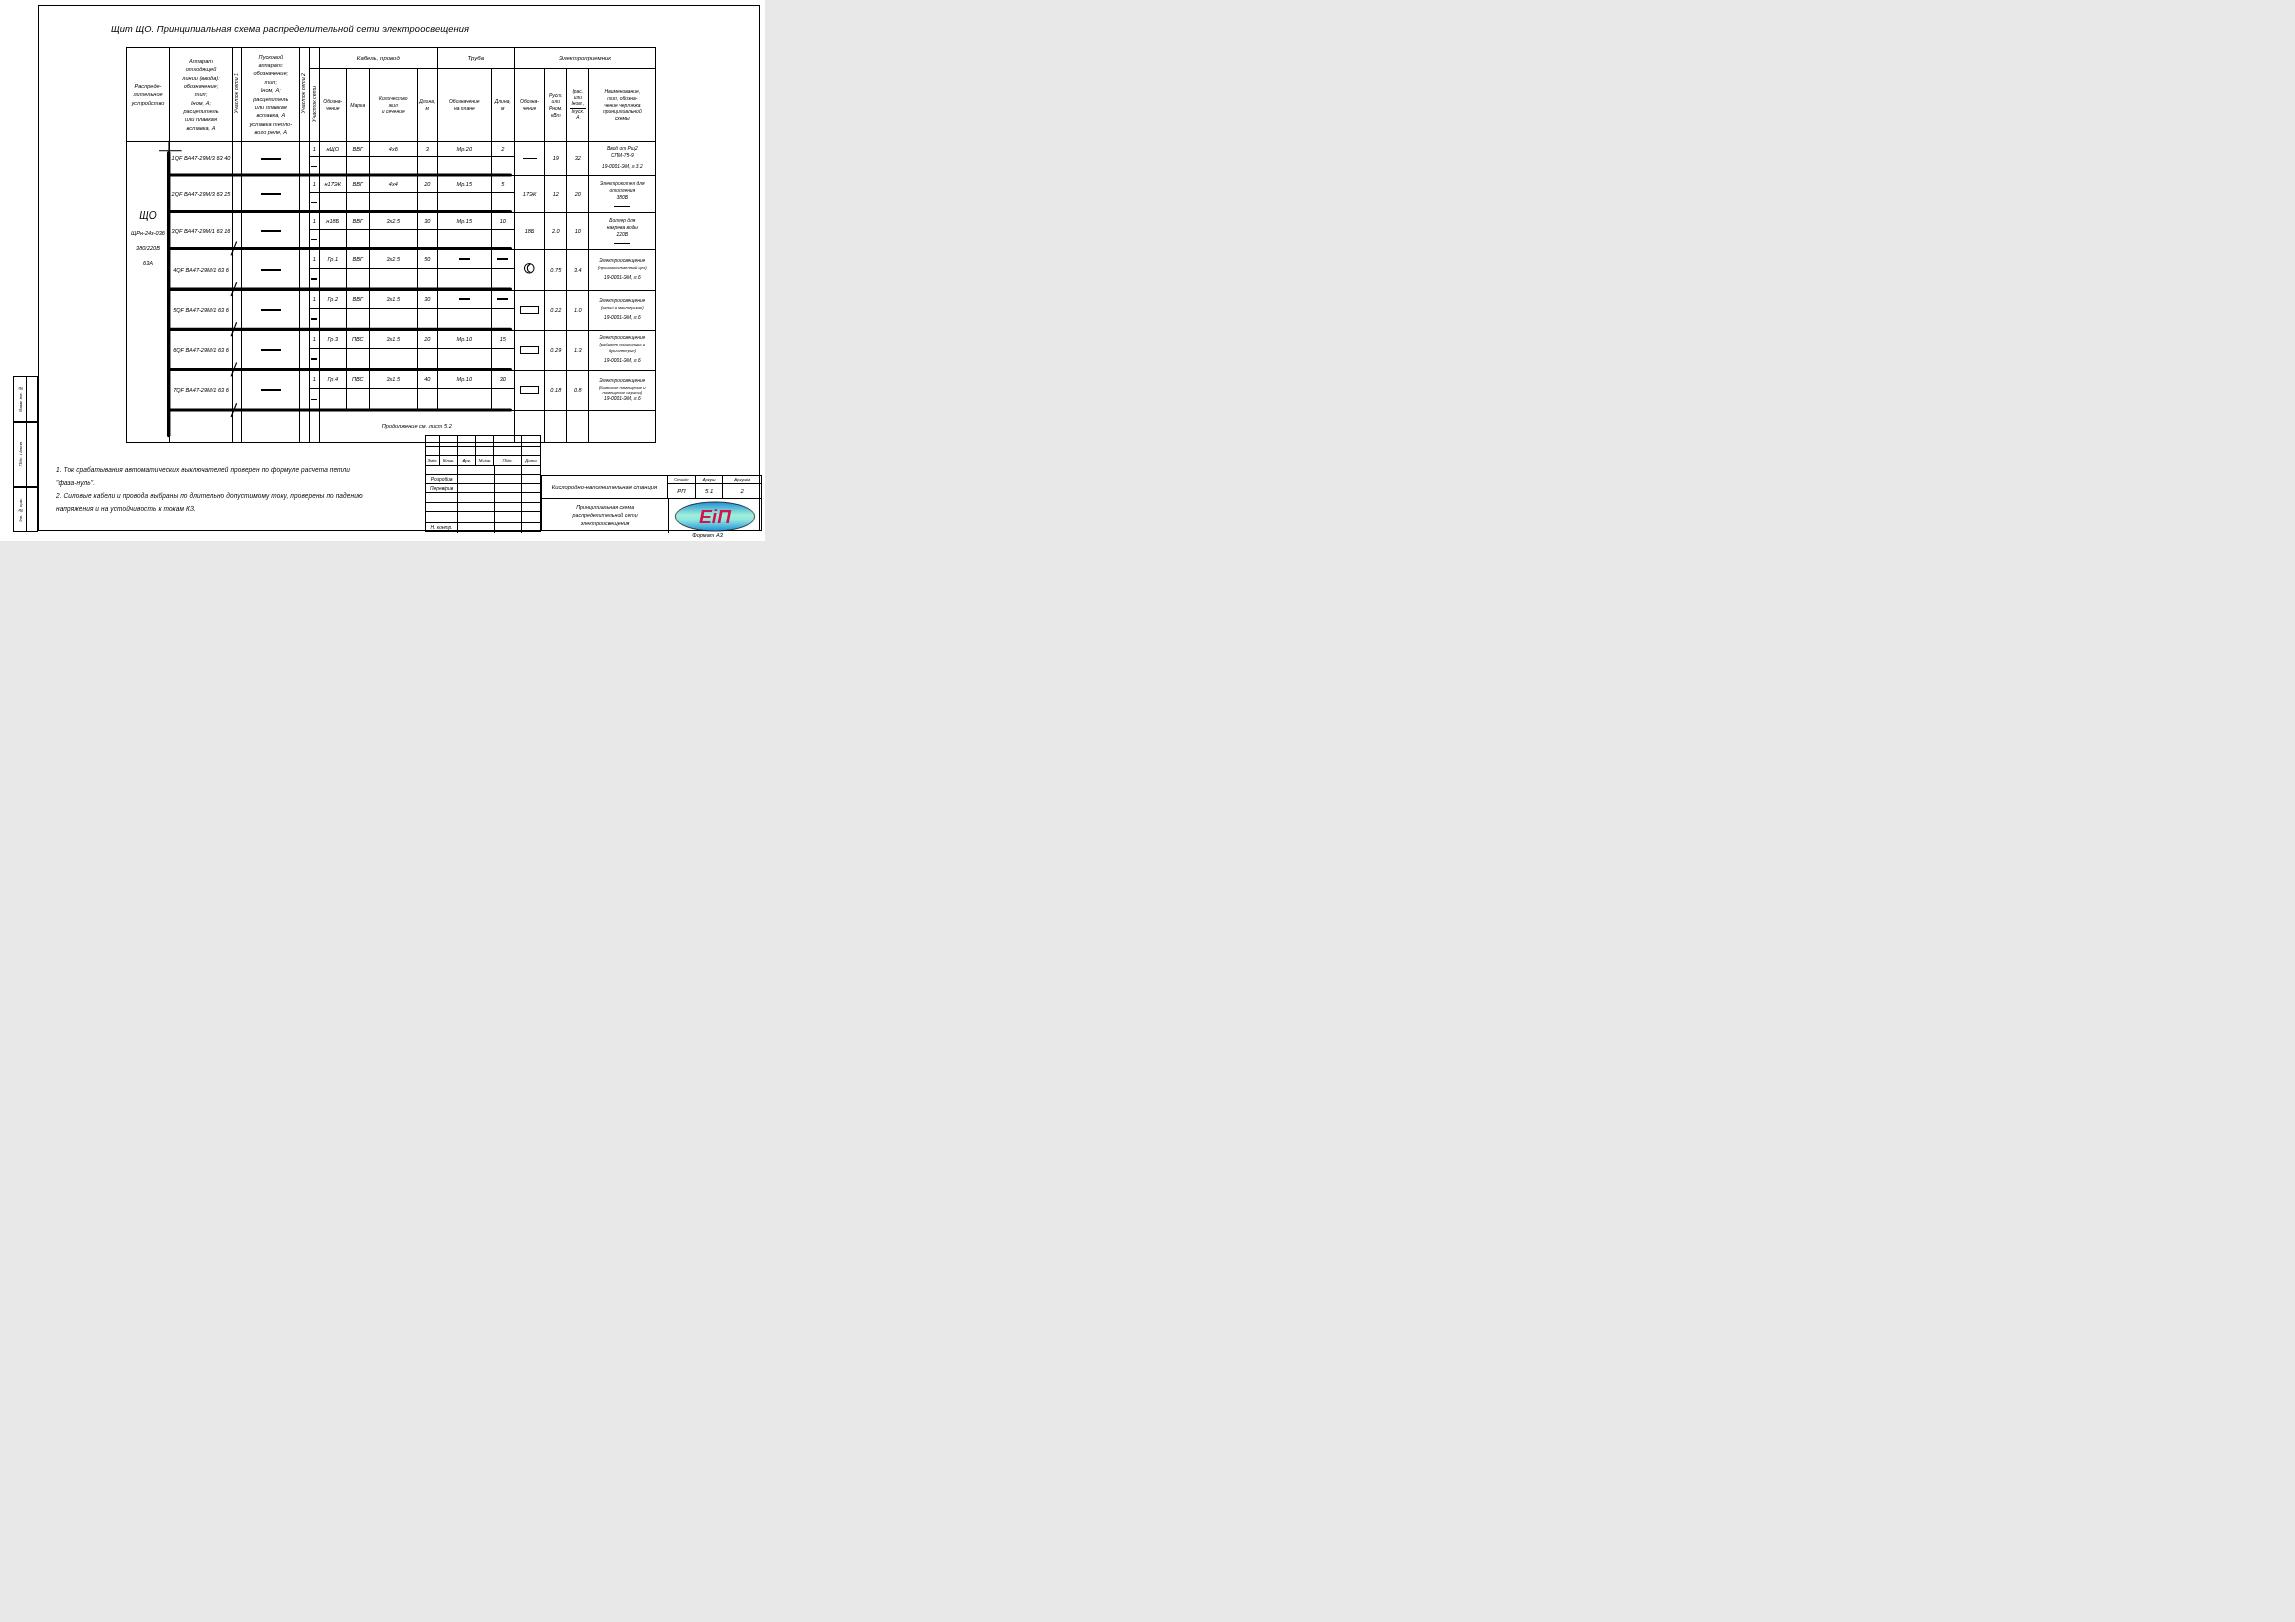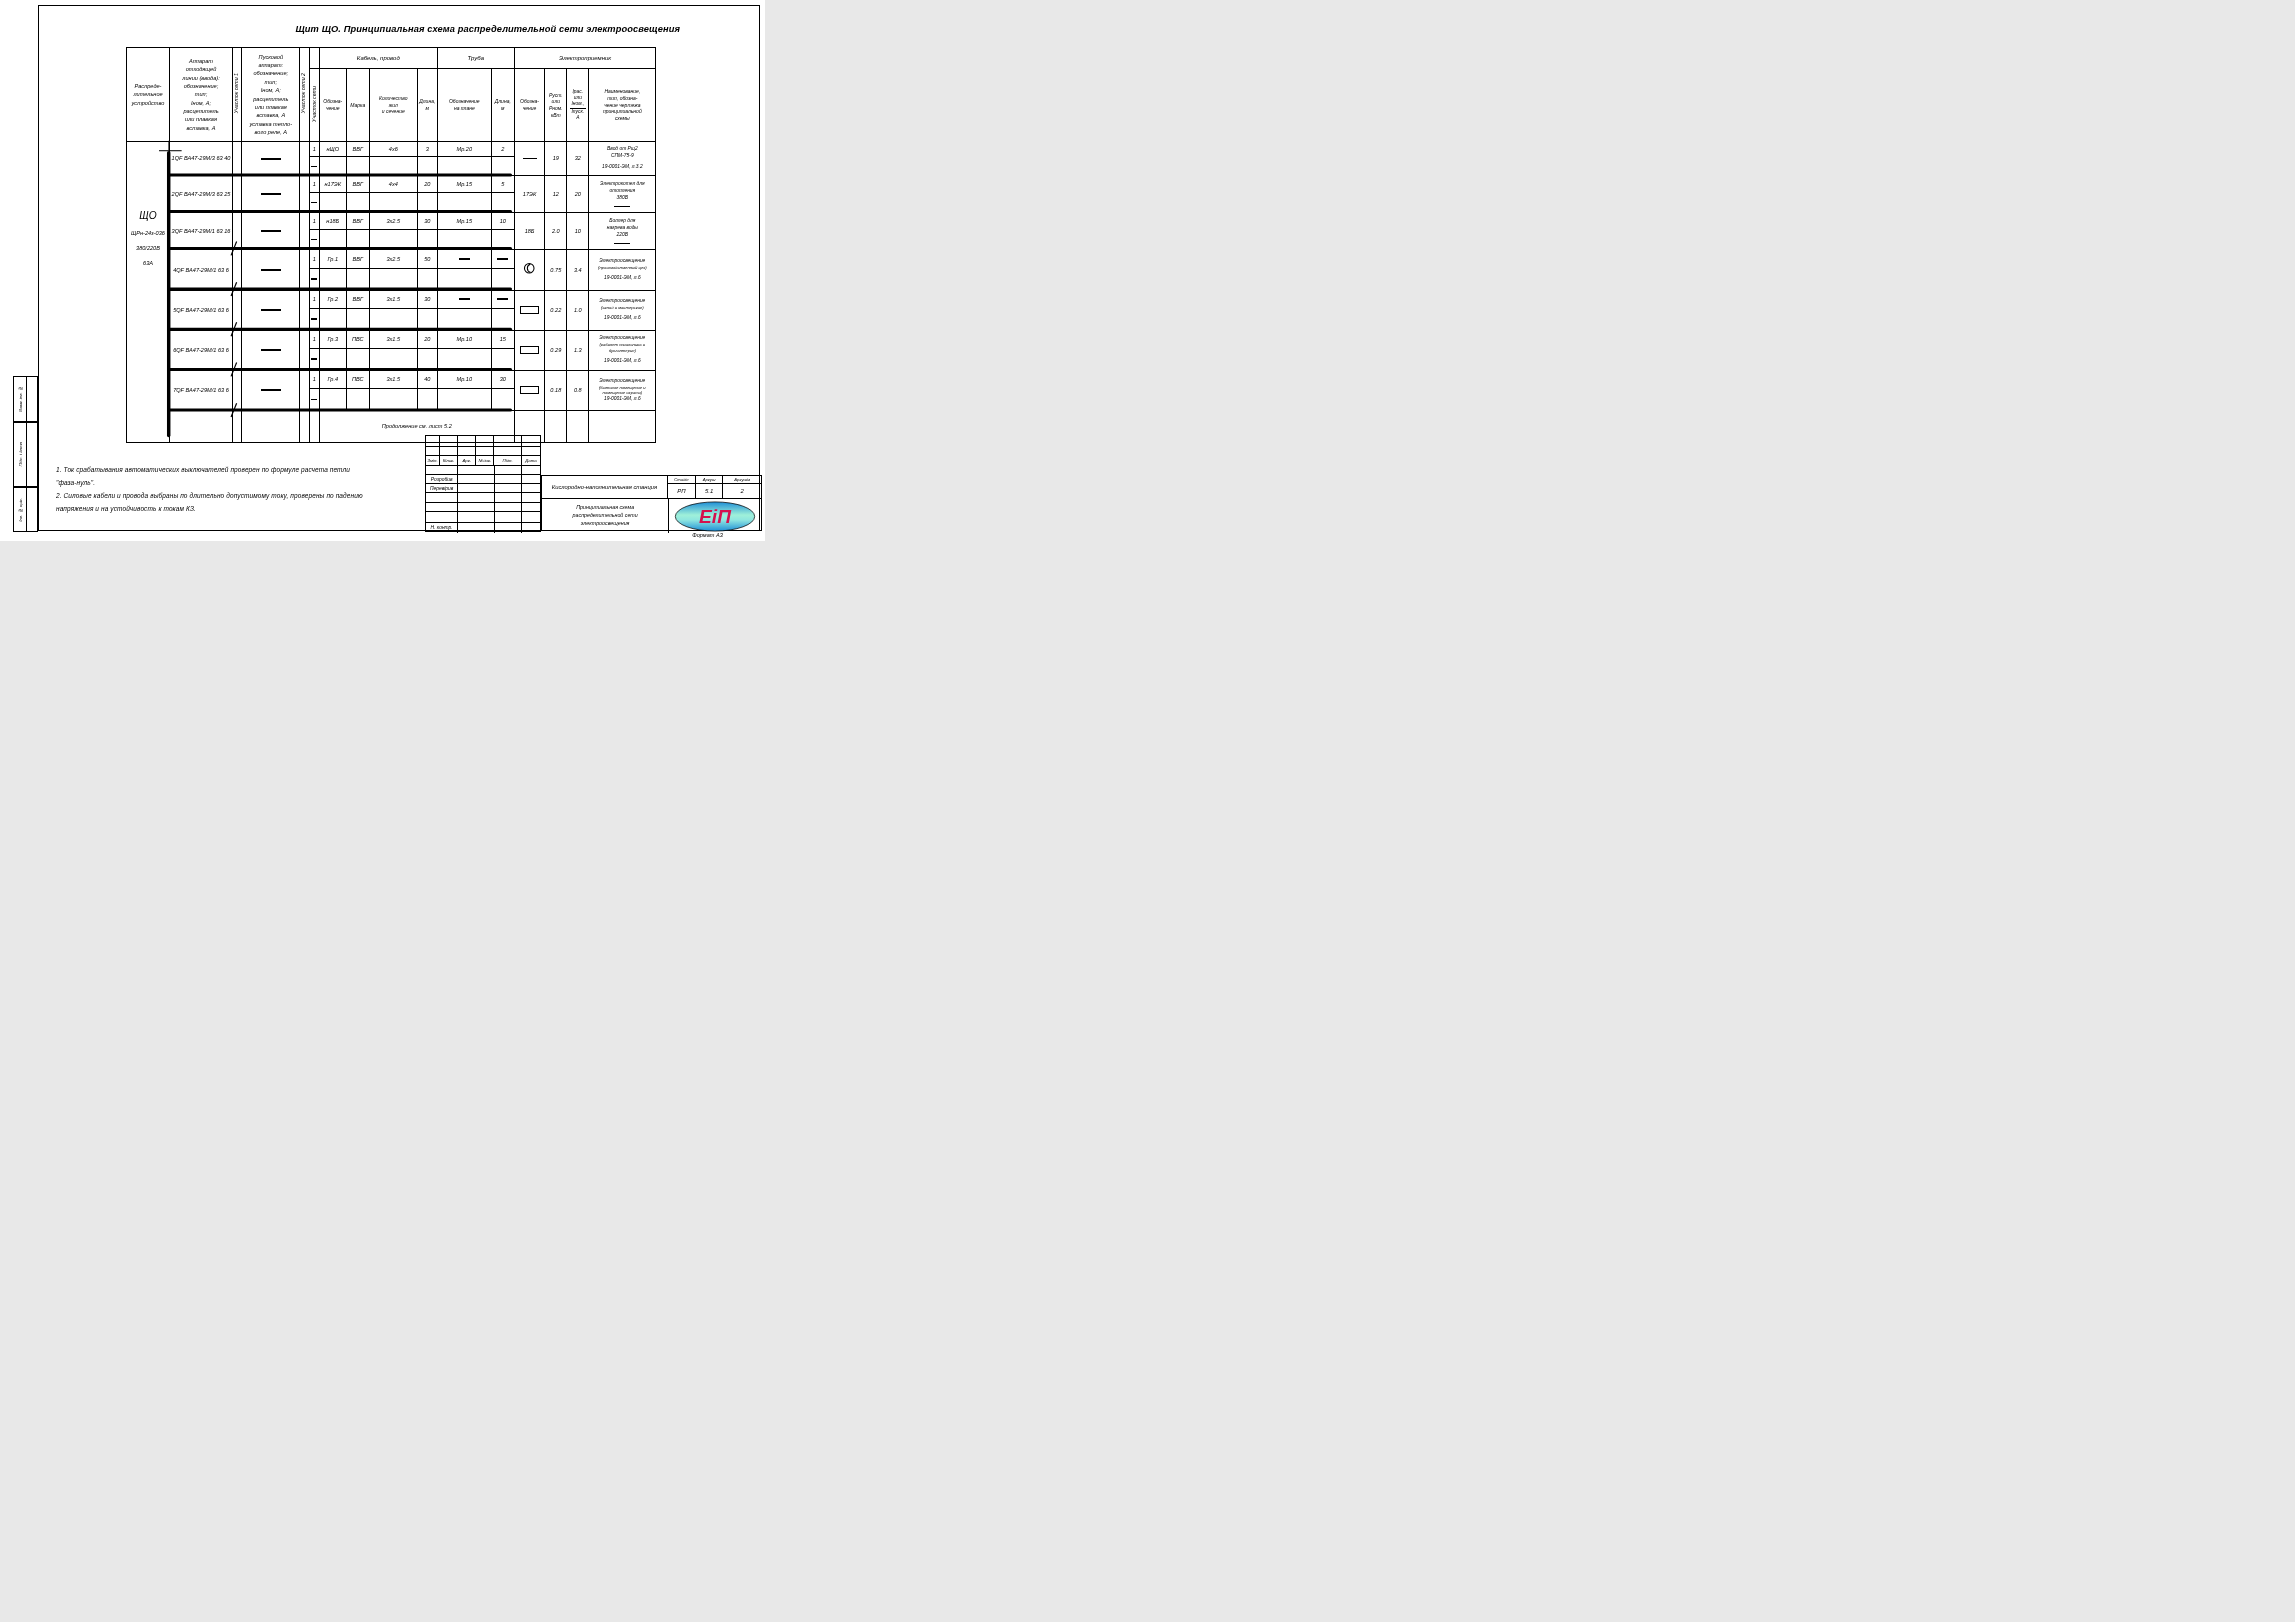--- a/index.html
+++ b/index.html
@@ -1,20 +1,20 @@
 <!DOCTYPE html>
 <html style="font-size:7.4px"><head>
 <meta charset="utf-8">
 <style>
   html,body{margin:0;padding:0;background:#e8e8e8;}
   #sheet{position:relative;width:765px;height:541px;background:#fff;overflow:hidden;
          font-family:"Liberation Sans",sans-serif;font-style:italic;color:#000;}
   #frame{position:absolute;left:38px;top:4.6px;width:722px;height:526px;border:1.2px solid #000;box-sizing:border-box;}
   .pre{white-space:pre-line;}
-  #title{position:absolute;left:111px;top:24px;width:569px;text-align:right;font-size:9.3px;letter-spacing:0.1px;font-weight:bold;}
+  #title{position:absolute;left:111px;top:24px;width:569px;text-align:left;font-size:9.3px;letter-spacing:0.1px;}
   
   #tblwrap{position:absolute;left:126px;top:47px;}
   table.sch{border-collapse:collapse;table-layout:fixed;width:528px;}
   table.sch td{border:0.6px solid #000;padding:0;vertical-align:middle;text-align:center;overflow:hidden;font-size:5.6px;line-height:1.5;}
   table.sch{border:1.4px solid #000;}
   tr.h1 td.grp{border-bottom:1.2px solid #000;font-size:6px;}
   tr.h2 td{border-bottom:1.4px solid #000;font-size:5px;line-height:1.35;}
   td.hdr{font-size:5.3px;line-height:1.5;}
   .vtext{writing-mode:vertical-rl;transform:rotate(180deg);font-size:5.3px;white-space:nowrap;}
   td.devcell{position:relative;}

